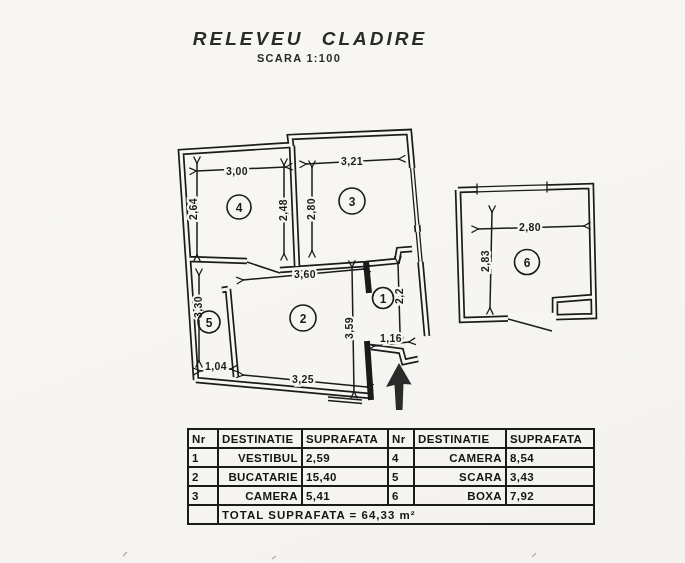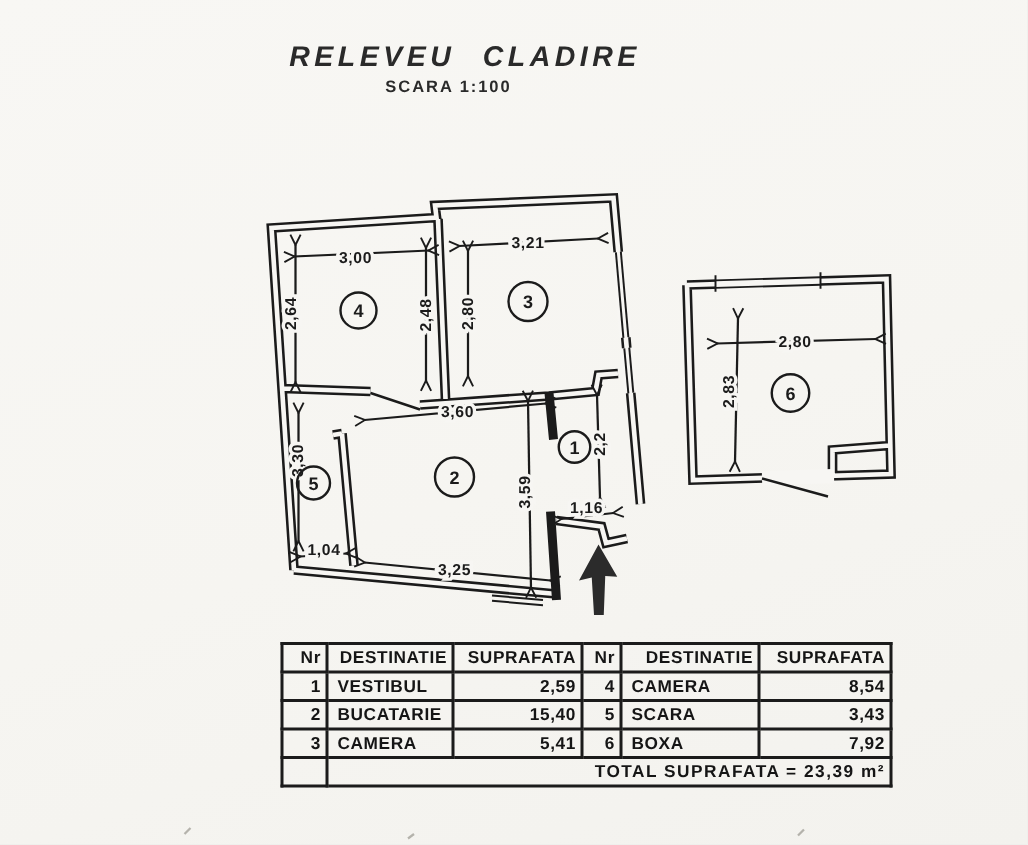--- a/index.html
+++ b/index.html
@@ -20,22 +20,22 @@
   svg text{font-family:"Liberation Sans","DejaVu Sans",sans-serif;}
   .dim{
     font-size:10.5px;font-weight:700;letter-spacing:.4px;fill:#1b1b1b;
     stroke:#f7f6f3;stroke-width:4.5px;paint-order:stroke;text-anchor:middle;
   }
   .roomnum{font-size:12px;font-weight:700;fill:#1b1b1b;text-anchor:middle;}
   .planTable{
     position:absolute;left:187px;top:428px;border-collapse:collapse;
     font-size:11.5px;font-weight:700;letter-spacing:.4px;color:#151515;
   }
-  .planTable td{border:2px solid #1b1b1b;height:17px;padding:0 3px;text-align:right;white-space:nowrap;}
-  .planTable td.dest{text-align:left;padding-left:6px;}
+  .planTable td{border:2px solid #1b1b1b;height:17px;padding:0 3px;text-align:left;white-space:nowrap;}
+  .planTable td.dest{text-align:right;padding-left:6px;}
   .planTable td.nrc{width:22px;}
   .planTable td.w-dest1{width:76px;}
   .planTable td.w-sup1{width:78px;}
   .planTable td.w-nr2{width:18px;}
   .planTable td.w-dest2{width:84px;}
   .planTable td.w-sup2{width:80px;}
   .planTable td.totalcell{letter-spacing:1px;}
 </style>
 </head>
 <body>
@@ -195,18 +195,18 @@
       <tr>
         <td>3</td>
         <td class="dest">CAMERA</td>
         <td>5,41</td>
         <td>6</td>
         <td class="dest">BOXA</td>
         <td>7,92</td>
       </tr>
       <tr>
         <td></td>
-        <td class="totalcell" colspan="5">TOTAL  SUPRAFATA = 23,39 m²</td>
+        <td class="totalcell" colspan="5">TOTAL  SUPRAFATA = 64,33 m²</td>
       </tr>
     </tbody>
   </table>
 
 </div>
 
 </body></html>

